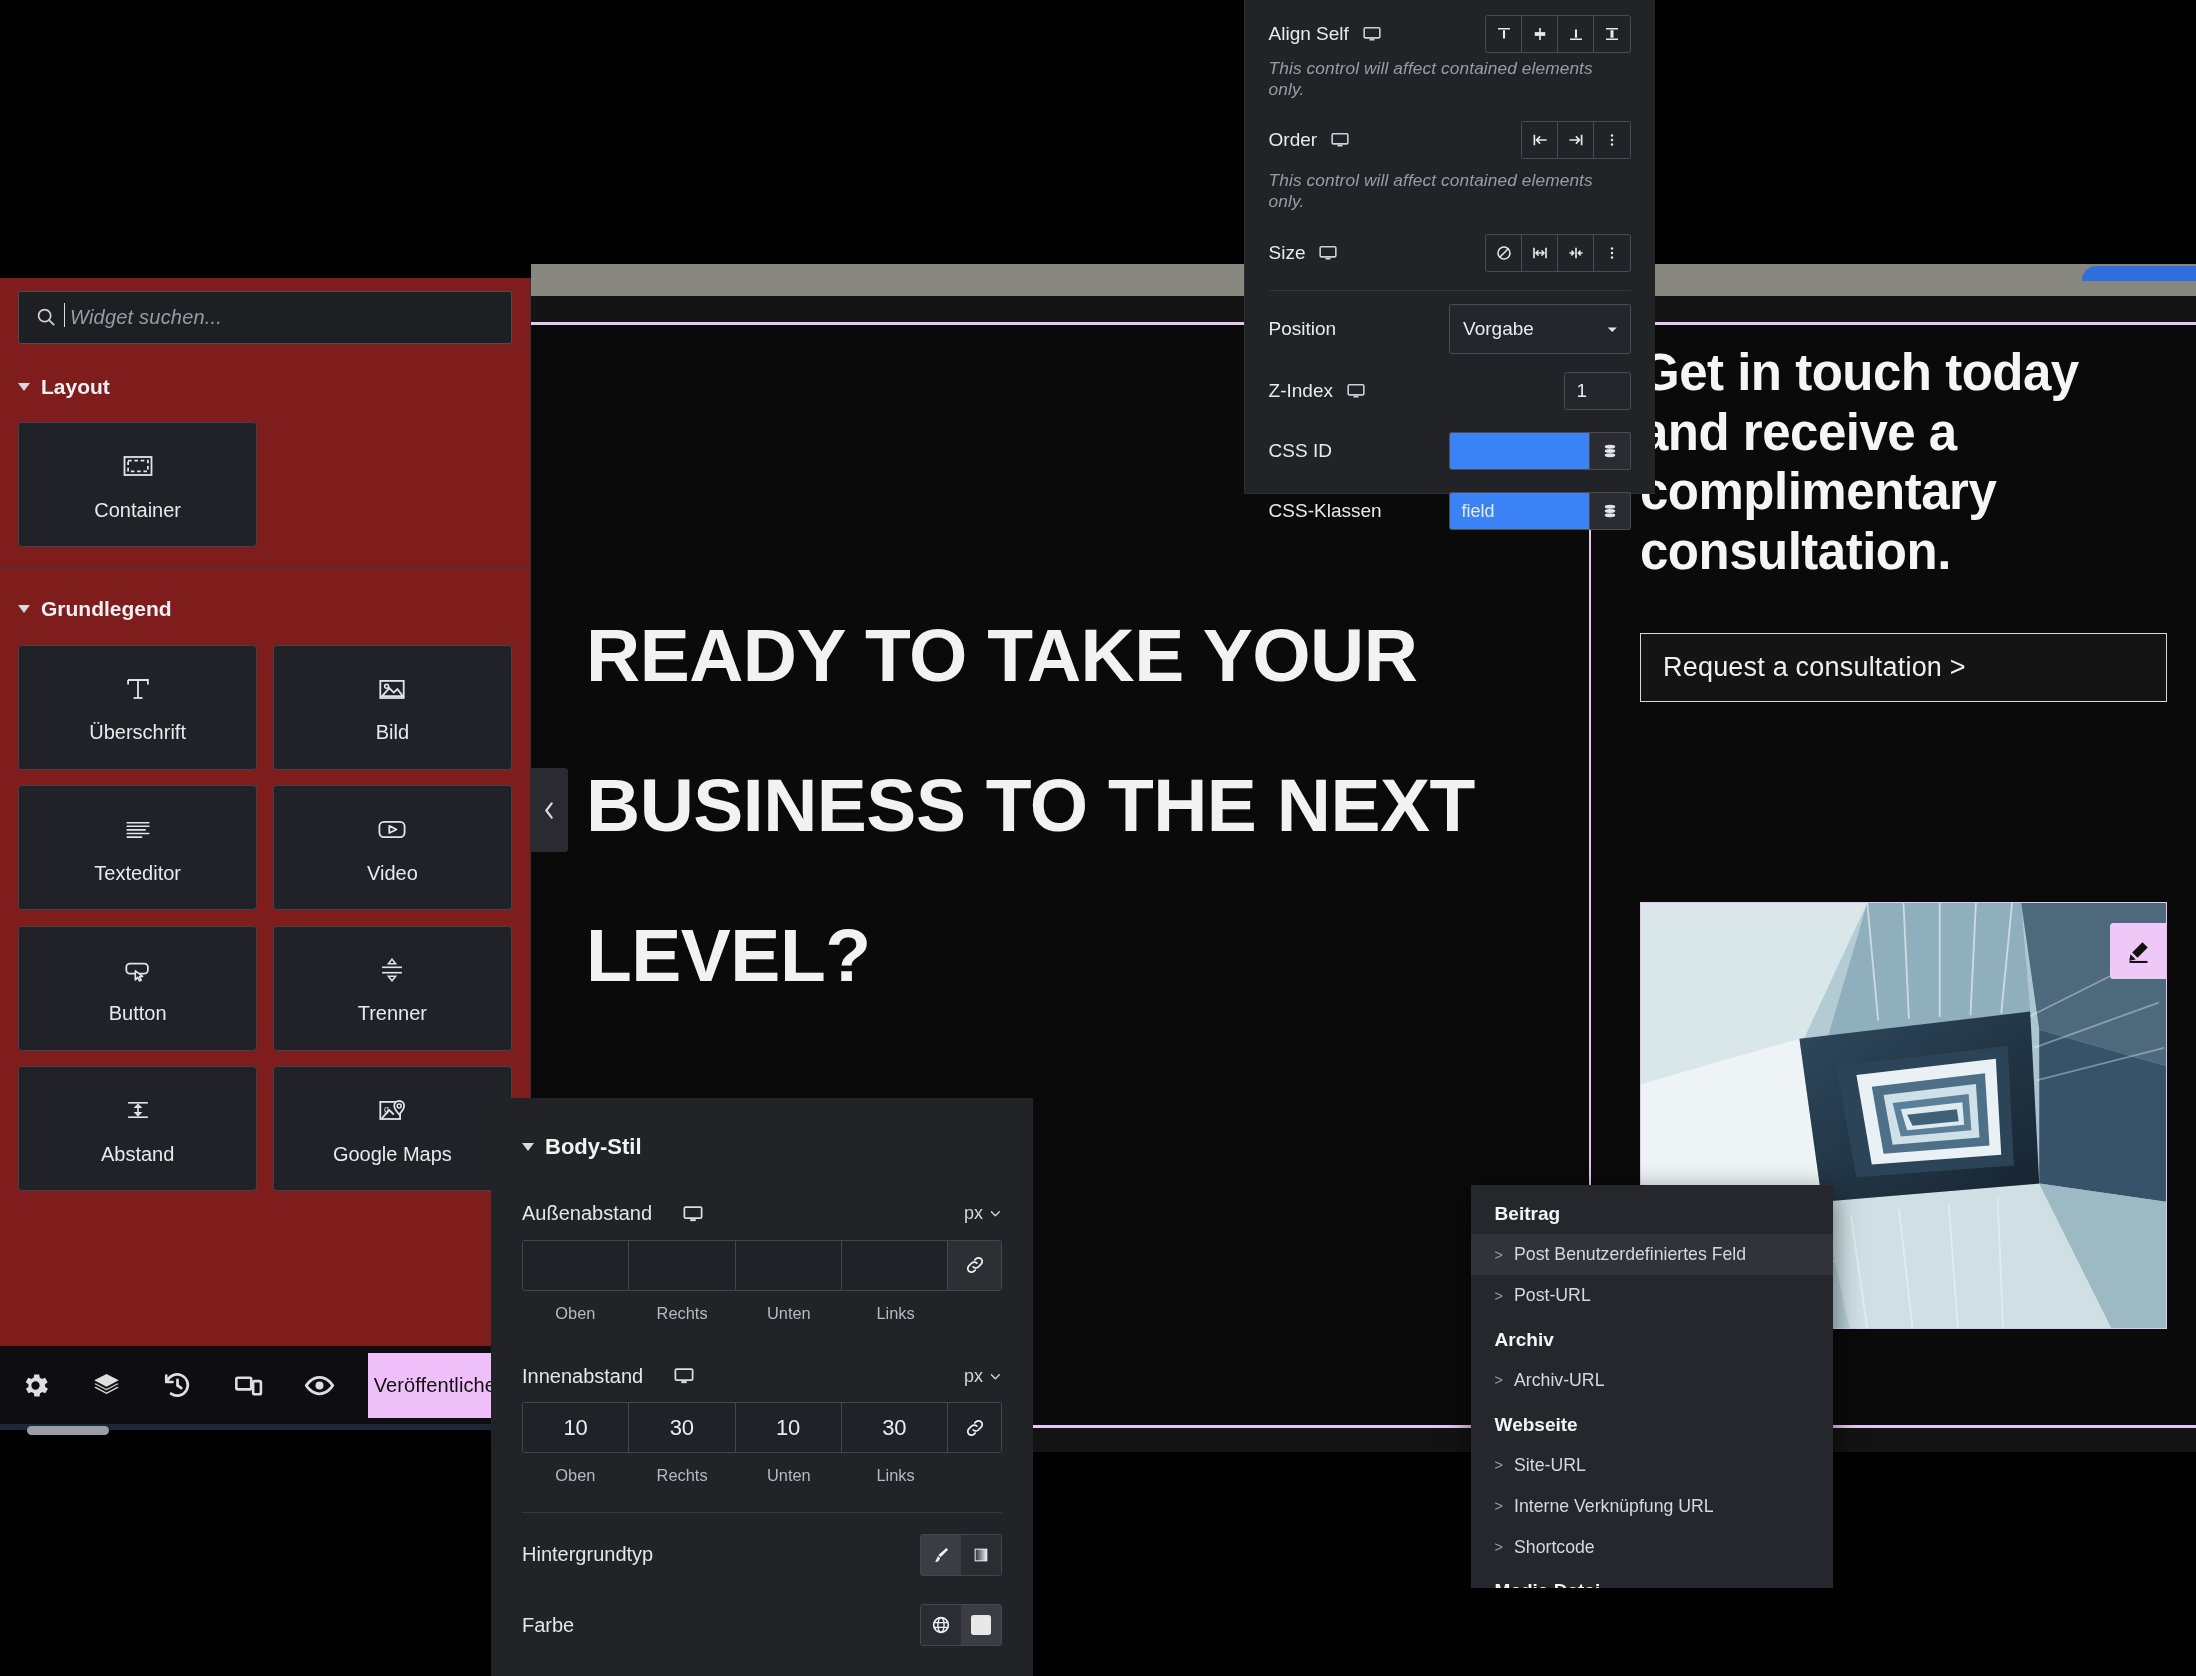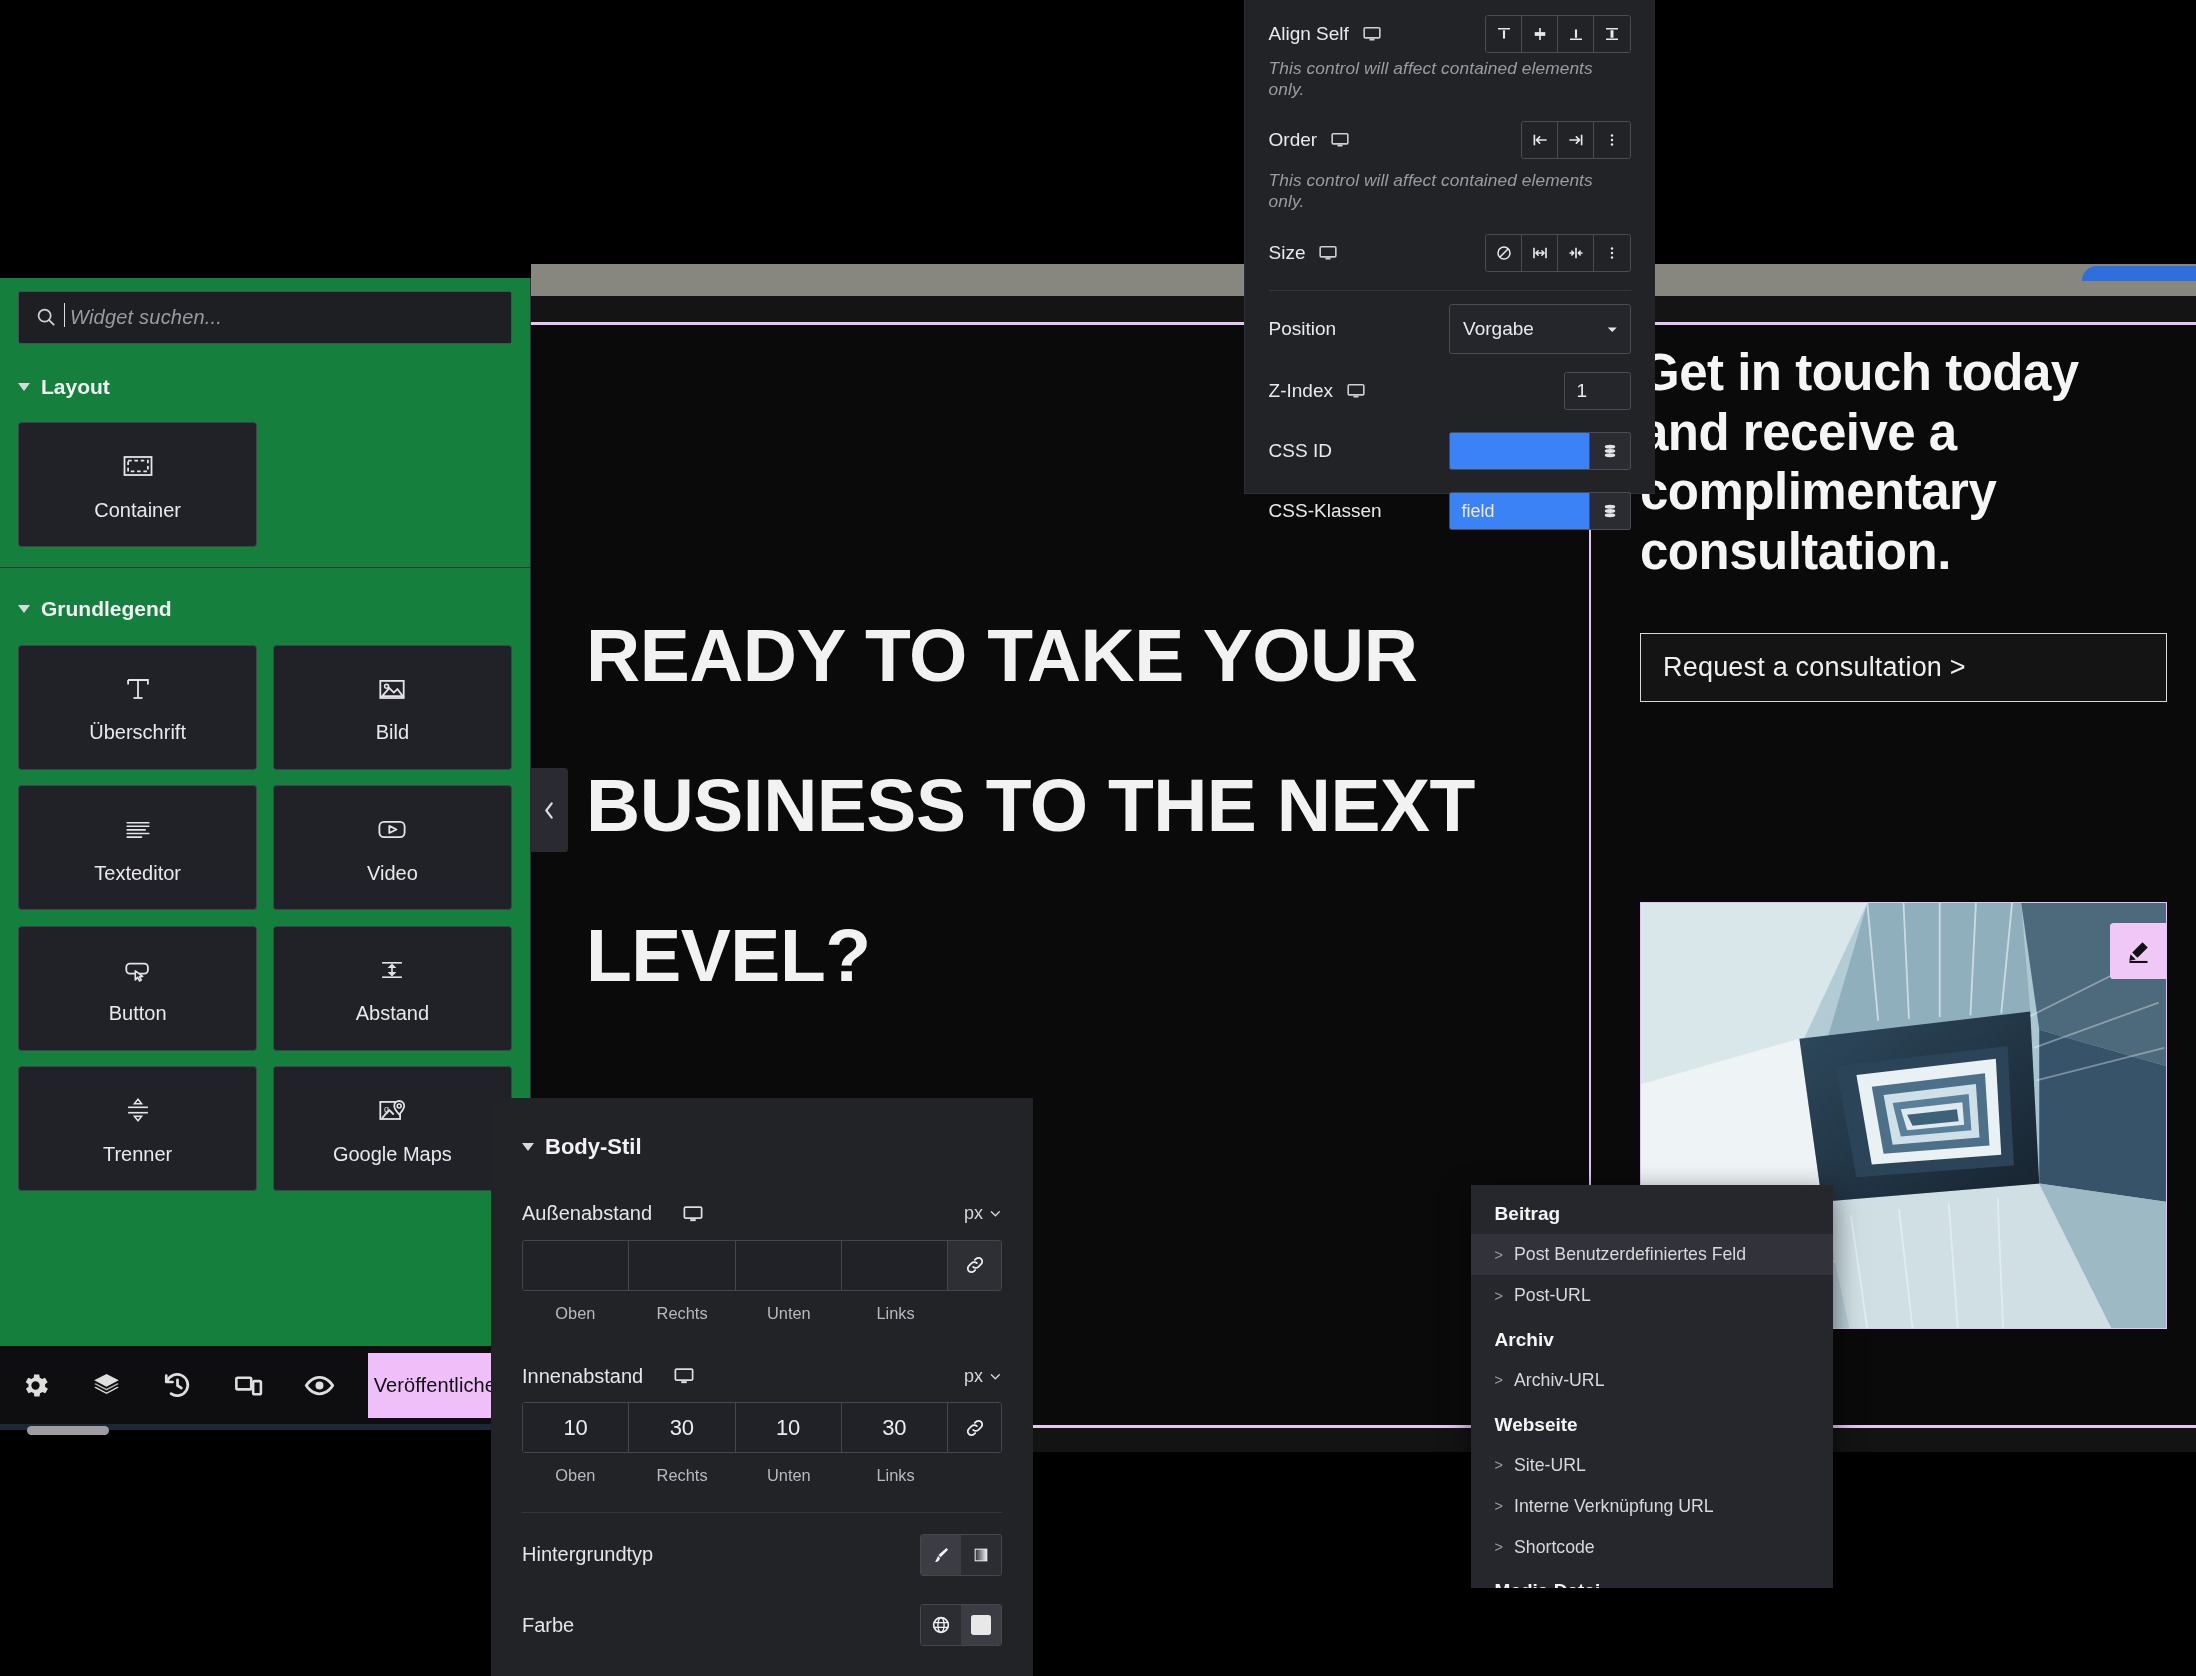--- a/index.html
+++ b/index.html
@@ -69,21 +69,21 @@
   .canvas-topline { position: absolute; left: 531px; top: 322px; width: 1666px; height: 2.7px; background: #e5c6f0; }
   .canvas-body { position: absolute; left: 531px; top: 325px; width: 1666px; height: 1127px; background: #0a0a0a; overflow:hidden; }
 
   .row-sep { position: absolute; left: 0px; top: 1100px; width: 1666px; height: 2.7px; background: #e5c6f0; }
   .row-after { position: absolute; left: 0px; top: 1103px; width: 1666px; height: 55px; background: #131313; }
 
   
   .widget-panel {
     position: absolute; left: 0; top: 278px;
     width: 531px; height: 1098px;
-    background: #15803d;
+    background: #7f1d1d;
     border-right: 0.9px solid #33343a;
     overflow: hidden;
   }
   .search-wrap { padding: 12.7px 18px 0 18px; }
   .search-box {
     height: 53px; border: 0.9px solid #4b4d55; border-radius: 2.7px;
     display: flex; align-items: center; gap: 12.7px; padding: 0 16.4px;
     background: #1e1f23;
   }
   .search-box .ph {
@@ -412,40 +412,40 @@
         <svg width="36" height="36" viewBox="0 0 40 40">
           <rect x="7" y="13" width="24" height="11" rx="4" fill="none" stroke="#e3e3e8" stroke-width="2"></rect>
           <path d="M17 21l0 10 2.6-2.8 2 4 2-1-2-3.8 3.6-0.3z" fill="#1e1f23" stroke="#e3e3e8" stroke-width="1.8" stroke-linejoin="round"></path>
         </svg>
         <span class="lbl">Button</span>
       </div>
 
       <div class="wcard">
         <svg width="36" height="36" viewBox="0 0 40 40">
           <g stroke="#e3e3e8" stroke-width="1.8">
+            <line x1="9" y1="17" x2="31" y2="17"></line>
+              <line x1="9" y1="23" x2="31" y2="23"></line>
+          </g>
+          <path d="M20 8l4 5h-8z" fill="none" stroke="#e3e3e8" stroke-width="1.7"></path>
+          <path d="M20 32l-4-5h8z" fill="none" stroke="#e3e3e8" stroke-width="1.7"></path>
+        </svg>
+        <span class="lbl">Trenner</span>
+      </div>
+
+      <div class="wcard">
+        <svg width="36" height="36" viewBox="0 0 40 40">
+          <g stroke="#e3e3e8" stroke-width="1.8">
             <line x1="9" y1="12" x2="31" y2="12"></line>
               <line x1="9" y1="28" x2="31" y2="28"></line>
             <line x1="20" y1="15" x2="20" y2="25"></line>
           </g>
           <path d="M20 14l3 3h-6z" fill="none" stroke="#e3e3e8" stroke-width="1.6"></path>
           <path d="M20 26l-3-3h6z" fill="none" stroke="#e3e3e8" stroke-width="1.6"></path>
         </svg>
         <span class="lbl">Abstand</span>
-      </div>
-
-      <div class="wcard">
-        <svg width="36" height="36" viewBox="0 0 40 40">
-          <g stroke="#e3e3e8" stroke-width="1.8">
-            <line x1="9" y1="17" x2="31" y2="17"></line>
-              <line x1="9" y1="23" x2="31" y2="23"></line>
-          </g>
-          <path d="M20 8l4 5h-8z" fill="none" stroke="#e3e3e8" stroke-width="1.7"></path>
-          <path d="M20 32l-4-5h8z" fill="none" stroke="#e3e3e8" stroke-width="1.7"></path>
-        </svg>
-        <span class="lbl">Trenner</span>
       </div>
 
       <div class="wcard">
         <svg width="36" height="36" viewBox="0 0 40 40">
           <rect x="7" y="11" width="22" height="19" fill="none" stroke="#e3e3e8" stroke-width="2"></rect>
           <text x="11" y="22" font-size="10" fill="#e3e3e8" font-family="Liberation Sans, sans-serif">g</text>
           <path d="M9 29l8-9 5 5" fill="none" stroke="#e3e3e8" stroke-width="2"></path>
           <path d="M28 10c3.2 0 5.5 2.4 5.5 5.4 0 3.8-5.5 9.6-5.5 9.6s-5.5-5.8-5.5-9.6C22.5 12.4 24.8 10 28 10z" fill="#1e1f23" stroke="#e3e3e8" stroke-width="2"></path>
           <circle cx="28" cy="15.6" r="2.2" fill="none" stroke="#e3e3e8" stroke-width="1.8"></circle>
         </svg>

